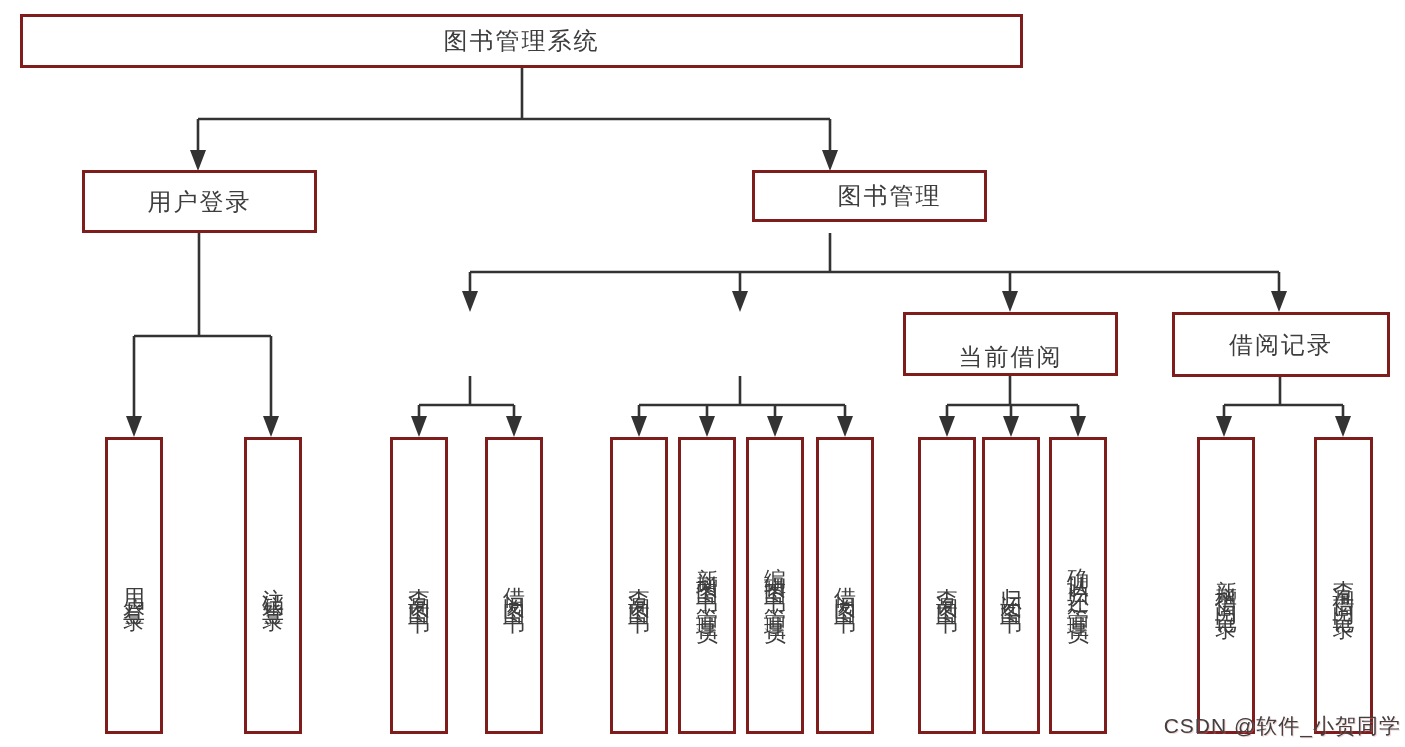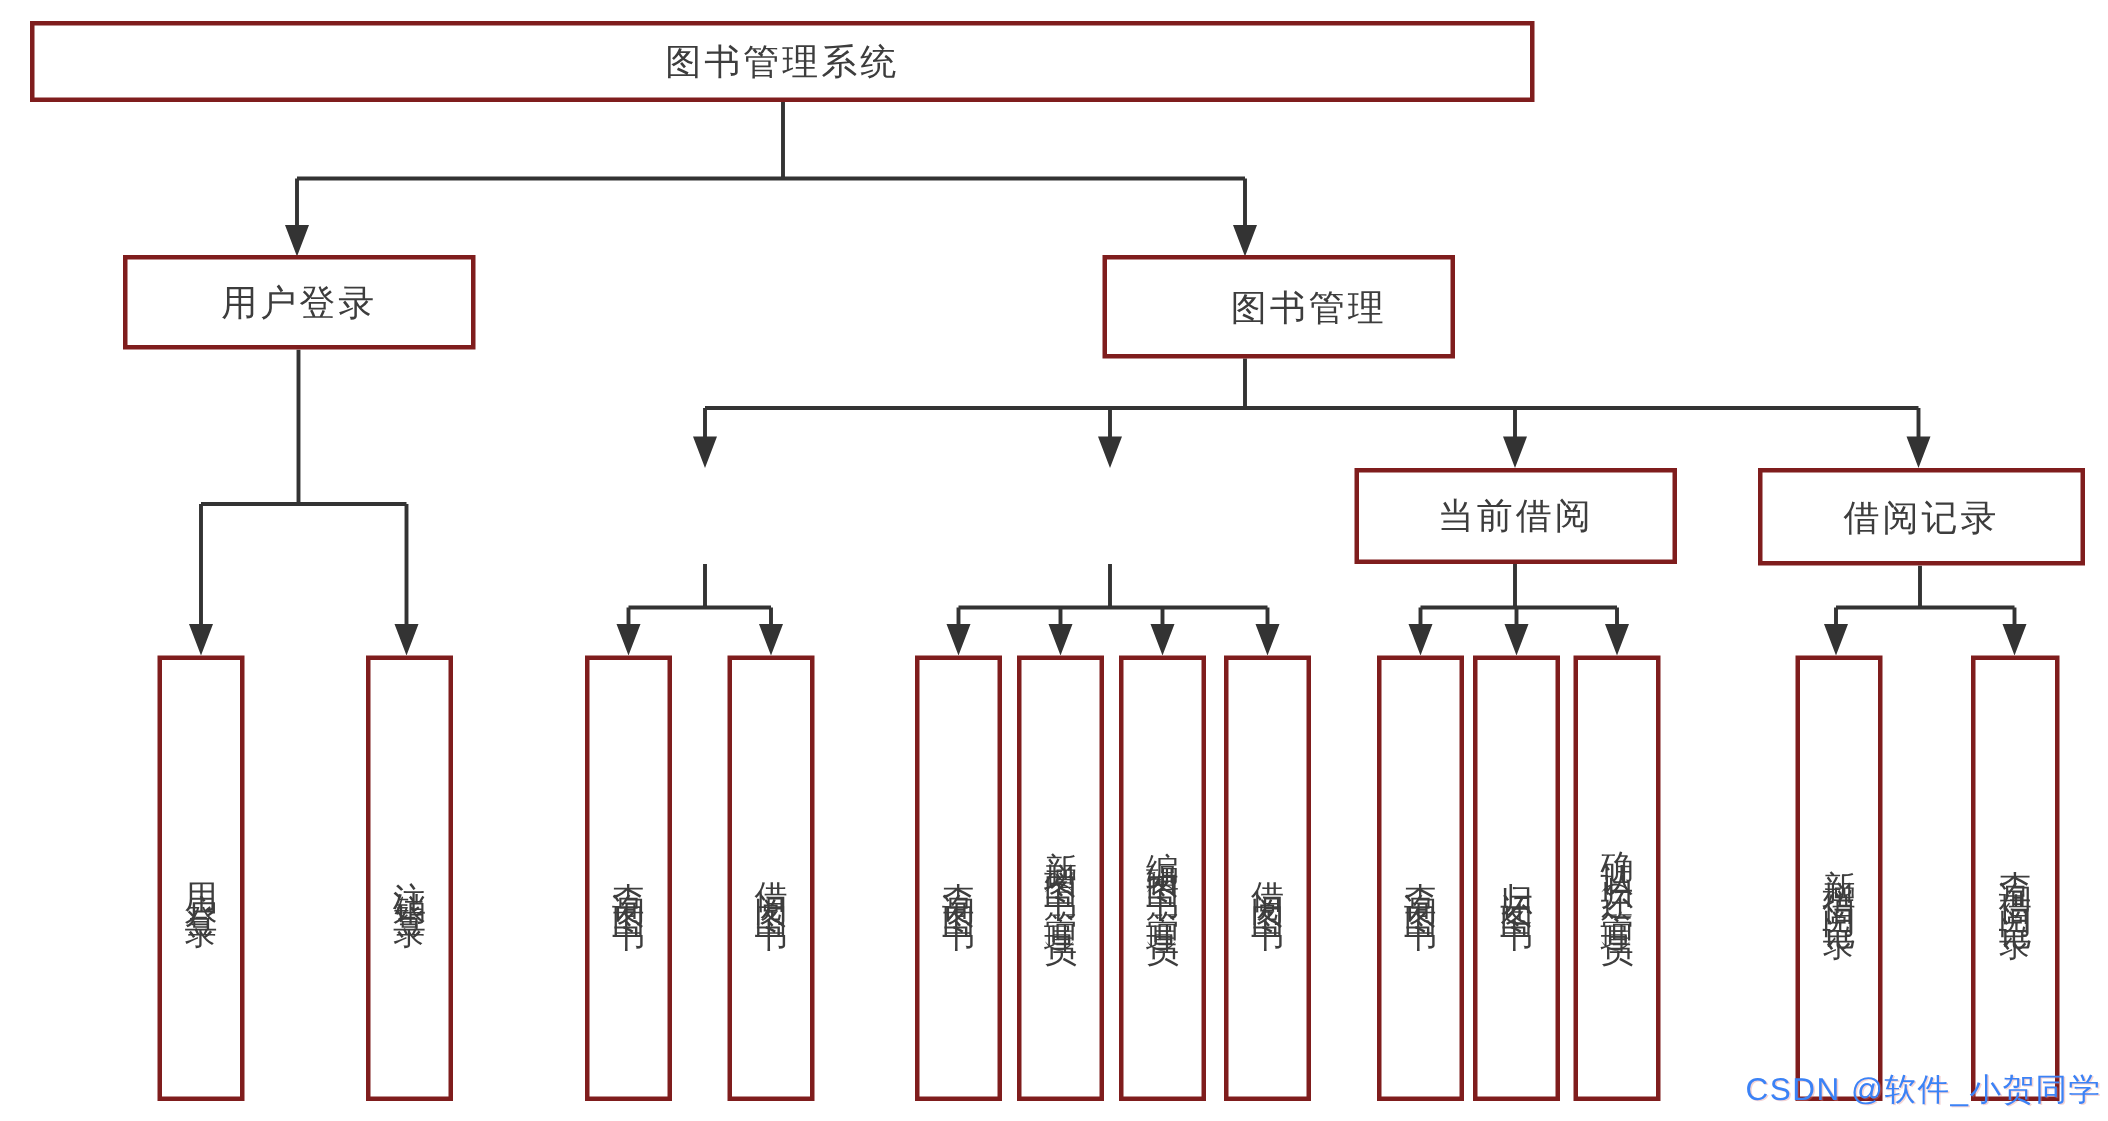--- a/index.html
+++ b/index.html
@@ -45,21 +45,21 @@
     letter-spacing: 8px;
     line-height: 1;
     white-space: nowrap;
   }
   .watermark {
     position: absolute;
     right: 4px;
     top: 712px;
     font-size: 21px;
     letter-spacing: 1px;
-    color: #3b82f6;
+    color: #404040;
     text-shadow: 1px 1px 0 rgba(224, 130, 130, 0.35);
     white-space: nowrap;
   }
 </style>
 </head>
 <body>
 
 <div id="canvas">
 
   <svg id="connectors" viewBox="0 0 1405 747" xmlns="http://www.w3.org/2000/svg">
@@ -79,25 +79,25 @@
              M1216 416h16L1224 437z M1335 416h16L1343 437z"></path>
   </svg>
 
   <div class="box hbox" style="left:20px; top:14px; width:1003px; height:54px;">
     <span>图书管理系统</span>
   </div>
 
   <div class="box hbox" style="left:82px; top:170px; width:235px; height:63px;">
     <span>用户登录</span>
   </div>
-  <div class="box hbox" style="left:735px; top:170px; width:235px; height:69px;padding-left:40px;">
+  <div class="box hbox" style="left:752px; top:170px; width:235px; height:52px;padding-left:40px;">
     <span>图书管理</span>
   </div>
 
-  <div class="box hbox" style="left:903px; top:312px; width:215px; height:64px;">
+  <div class="box hbox" style="left:903px; top:312px; width:215px; height:64px;align-items:flex-end;">
     <span>当前借阅</span>
   </div>
   <div class="box hbox" style="left:1172px; top:312px; width:218px; height:65px;">
     <span>借阅记录</span>
   </div>
 
   <div class="box vbox" style="left:105px; top:437px; width:58px; height:297px;">
     <span>用户登录</span>
   </div>
   <div class="box vbox" style="left:244px; top:437px; width:58px; height:297px;">

